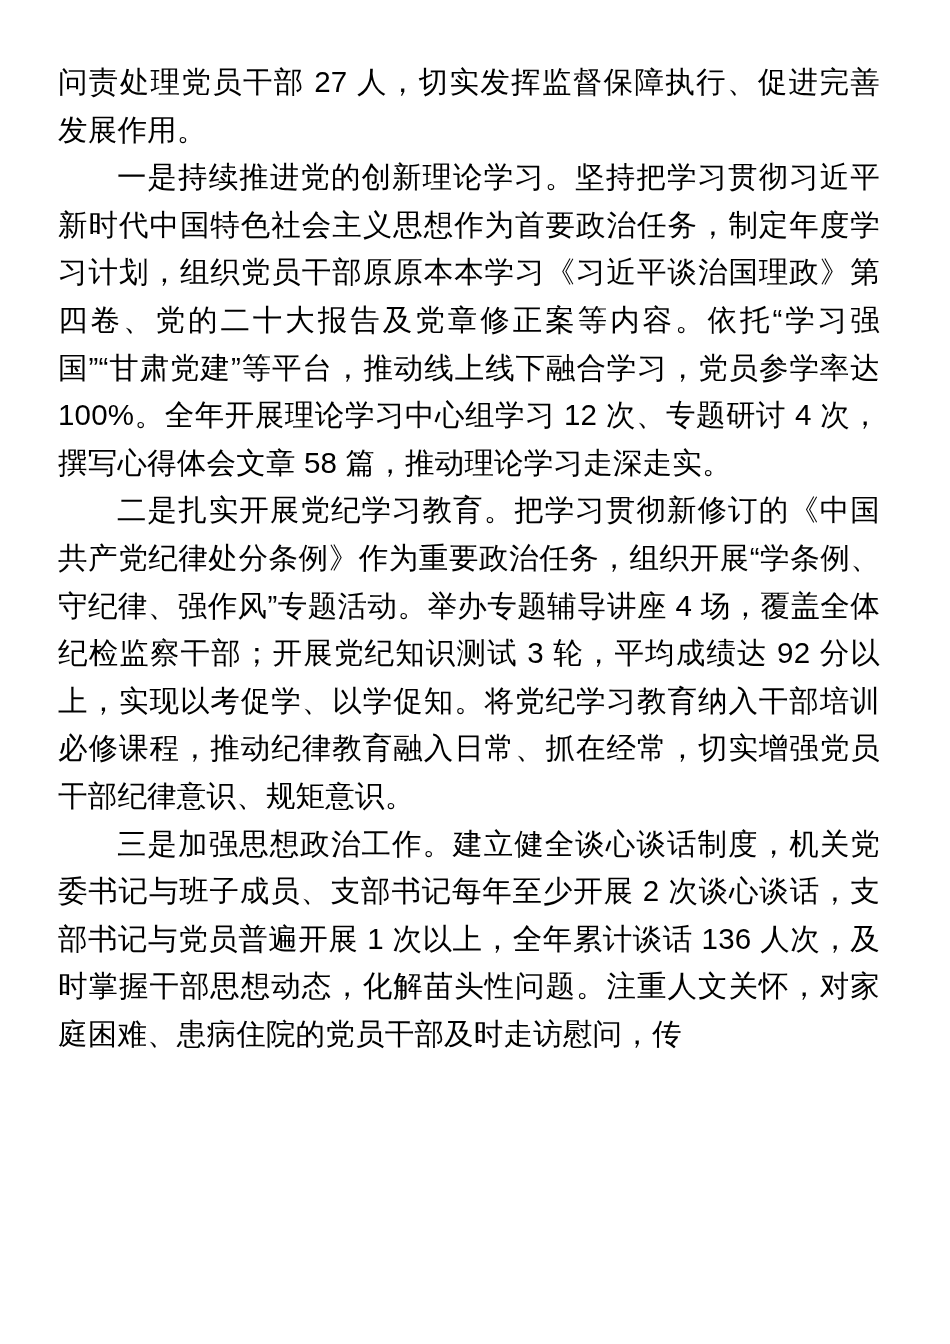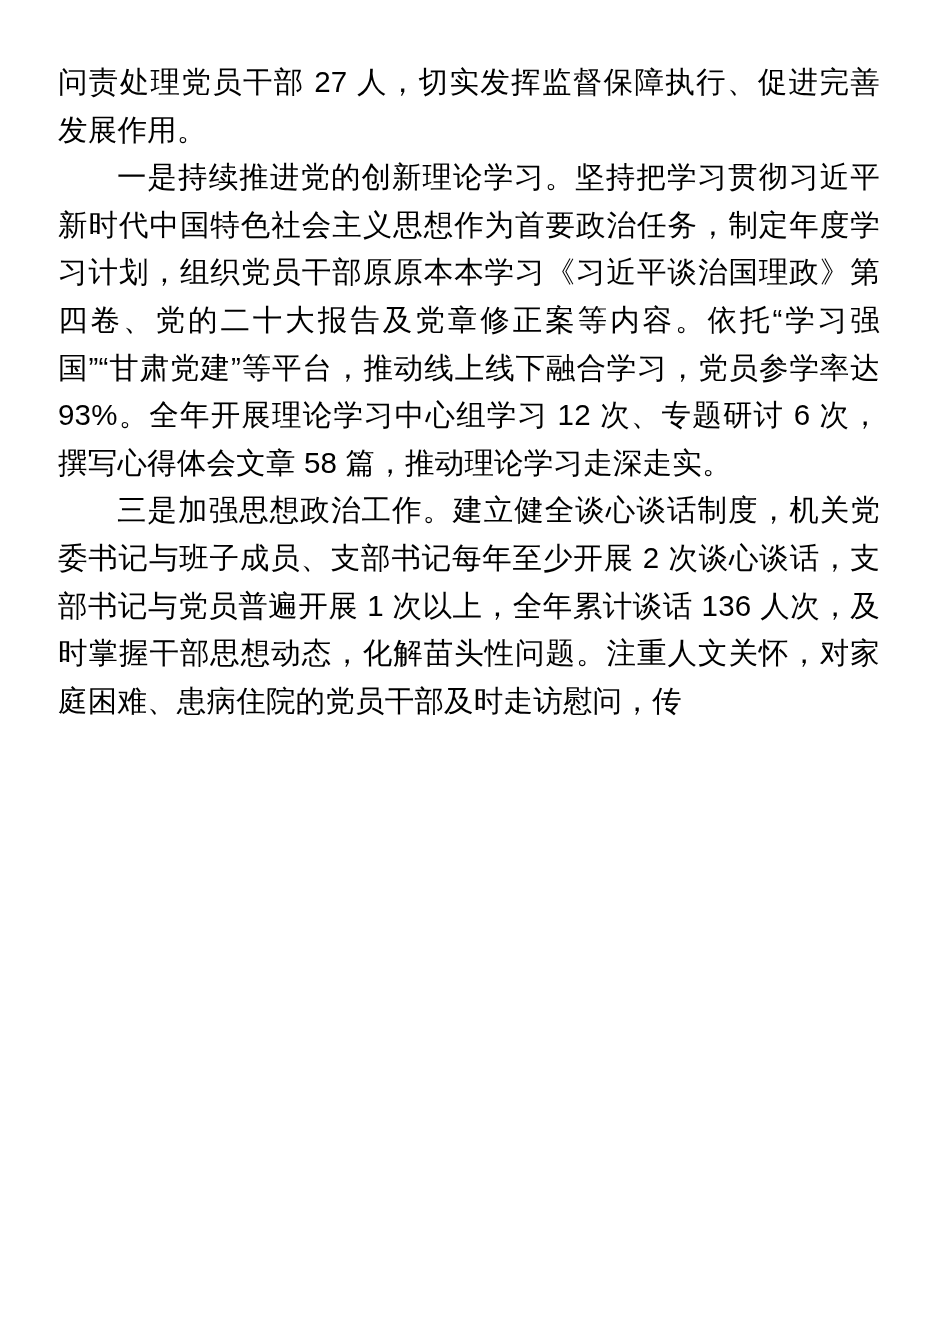--- a/index.html
+++ b/index.html
@@ -56,19 +56,20 @@
 </head>
 <body>
 
 <div class="page">
   <div class="doc-body">
 
     <p class="para continued">问责处理党员干部 27 人，切实发挥监督保障执行、促进完善发展作用。</p>
 
 
 
-    <p class="para indent">一是持续推进党的创新理论学习。坚持把学习贯彻习近平新时代中国特色社会主义思想作为首要政治任务，制定年度学习计划，组织党员干部原原本本学习《习近平谈治国理政》第四卷、党的二十大报告及党章修正案等内容。依托“学习强国”“甘肃党建”等平台，推动线上线下融合学习，党员参学率达 93%。全年开展理论学习中心组学习 12 次、专题研讨 6 次，撰写心得体会文章 58 篇，推动理论学习走深走实。</p>
+    <p class="para indent">一是持续推进党的创新理论学习。坚持把学习贯彻习近平新时代中国特色社会主义思想作为首要政治任务，制定年度学习计划，组织党员干部原原本本学习《习近平谈治国理政》第四卷、党的二十大报告及党章修正案等内容。依托“学习强国”“甘肃党建”等平台，推动线上线下融合学习，党员参学率达 100%。全年开展理论学习中心组学习 12 次、专题研讨 4 次，撰写心得体会文章 58 篇，推动理论学习走深走实。</p>
 
+    <p class="para indent">二是扎实开展党纪学习教育。把学习贯彻新修订的《中国共产党纪律处分条例》作为重要政治任务，组织开展“学条例、守纪律、强作风”专题活动。举办专题辅导讲座 4 场，覆盖全体纪检监察干部；开展党纪知识测试 3 轮，平均成绩达 92 分以上，实现以考促学、以学促知。将党纪学习教育纳入干部培训必修课程，推动纪律教育融入日常、抓在经常，切实增强党员干部纪律意识、规矩意识。</p>
 
     <p class="para indent">三是加强思想政治工作。建立健全谈心谈话制度，机关党委书记与班子成员、支部书记每年至少开展 2 次谈心谈话，支部书记与党员普遍开展 1 次以上，全年累计谈话 136 人次，及时掌握干部思想动态，化解苗头性问题。注重人文关怀，对家庭困难、患病住院的党员干部及时走访慰问，传</p>
 
   </div>
 </div>
 
 </body></html>

